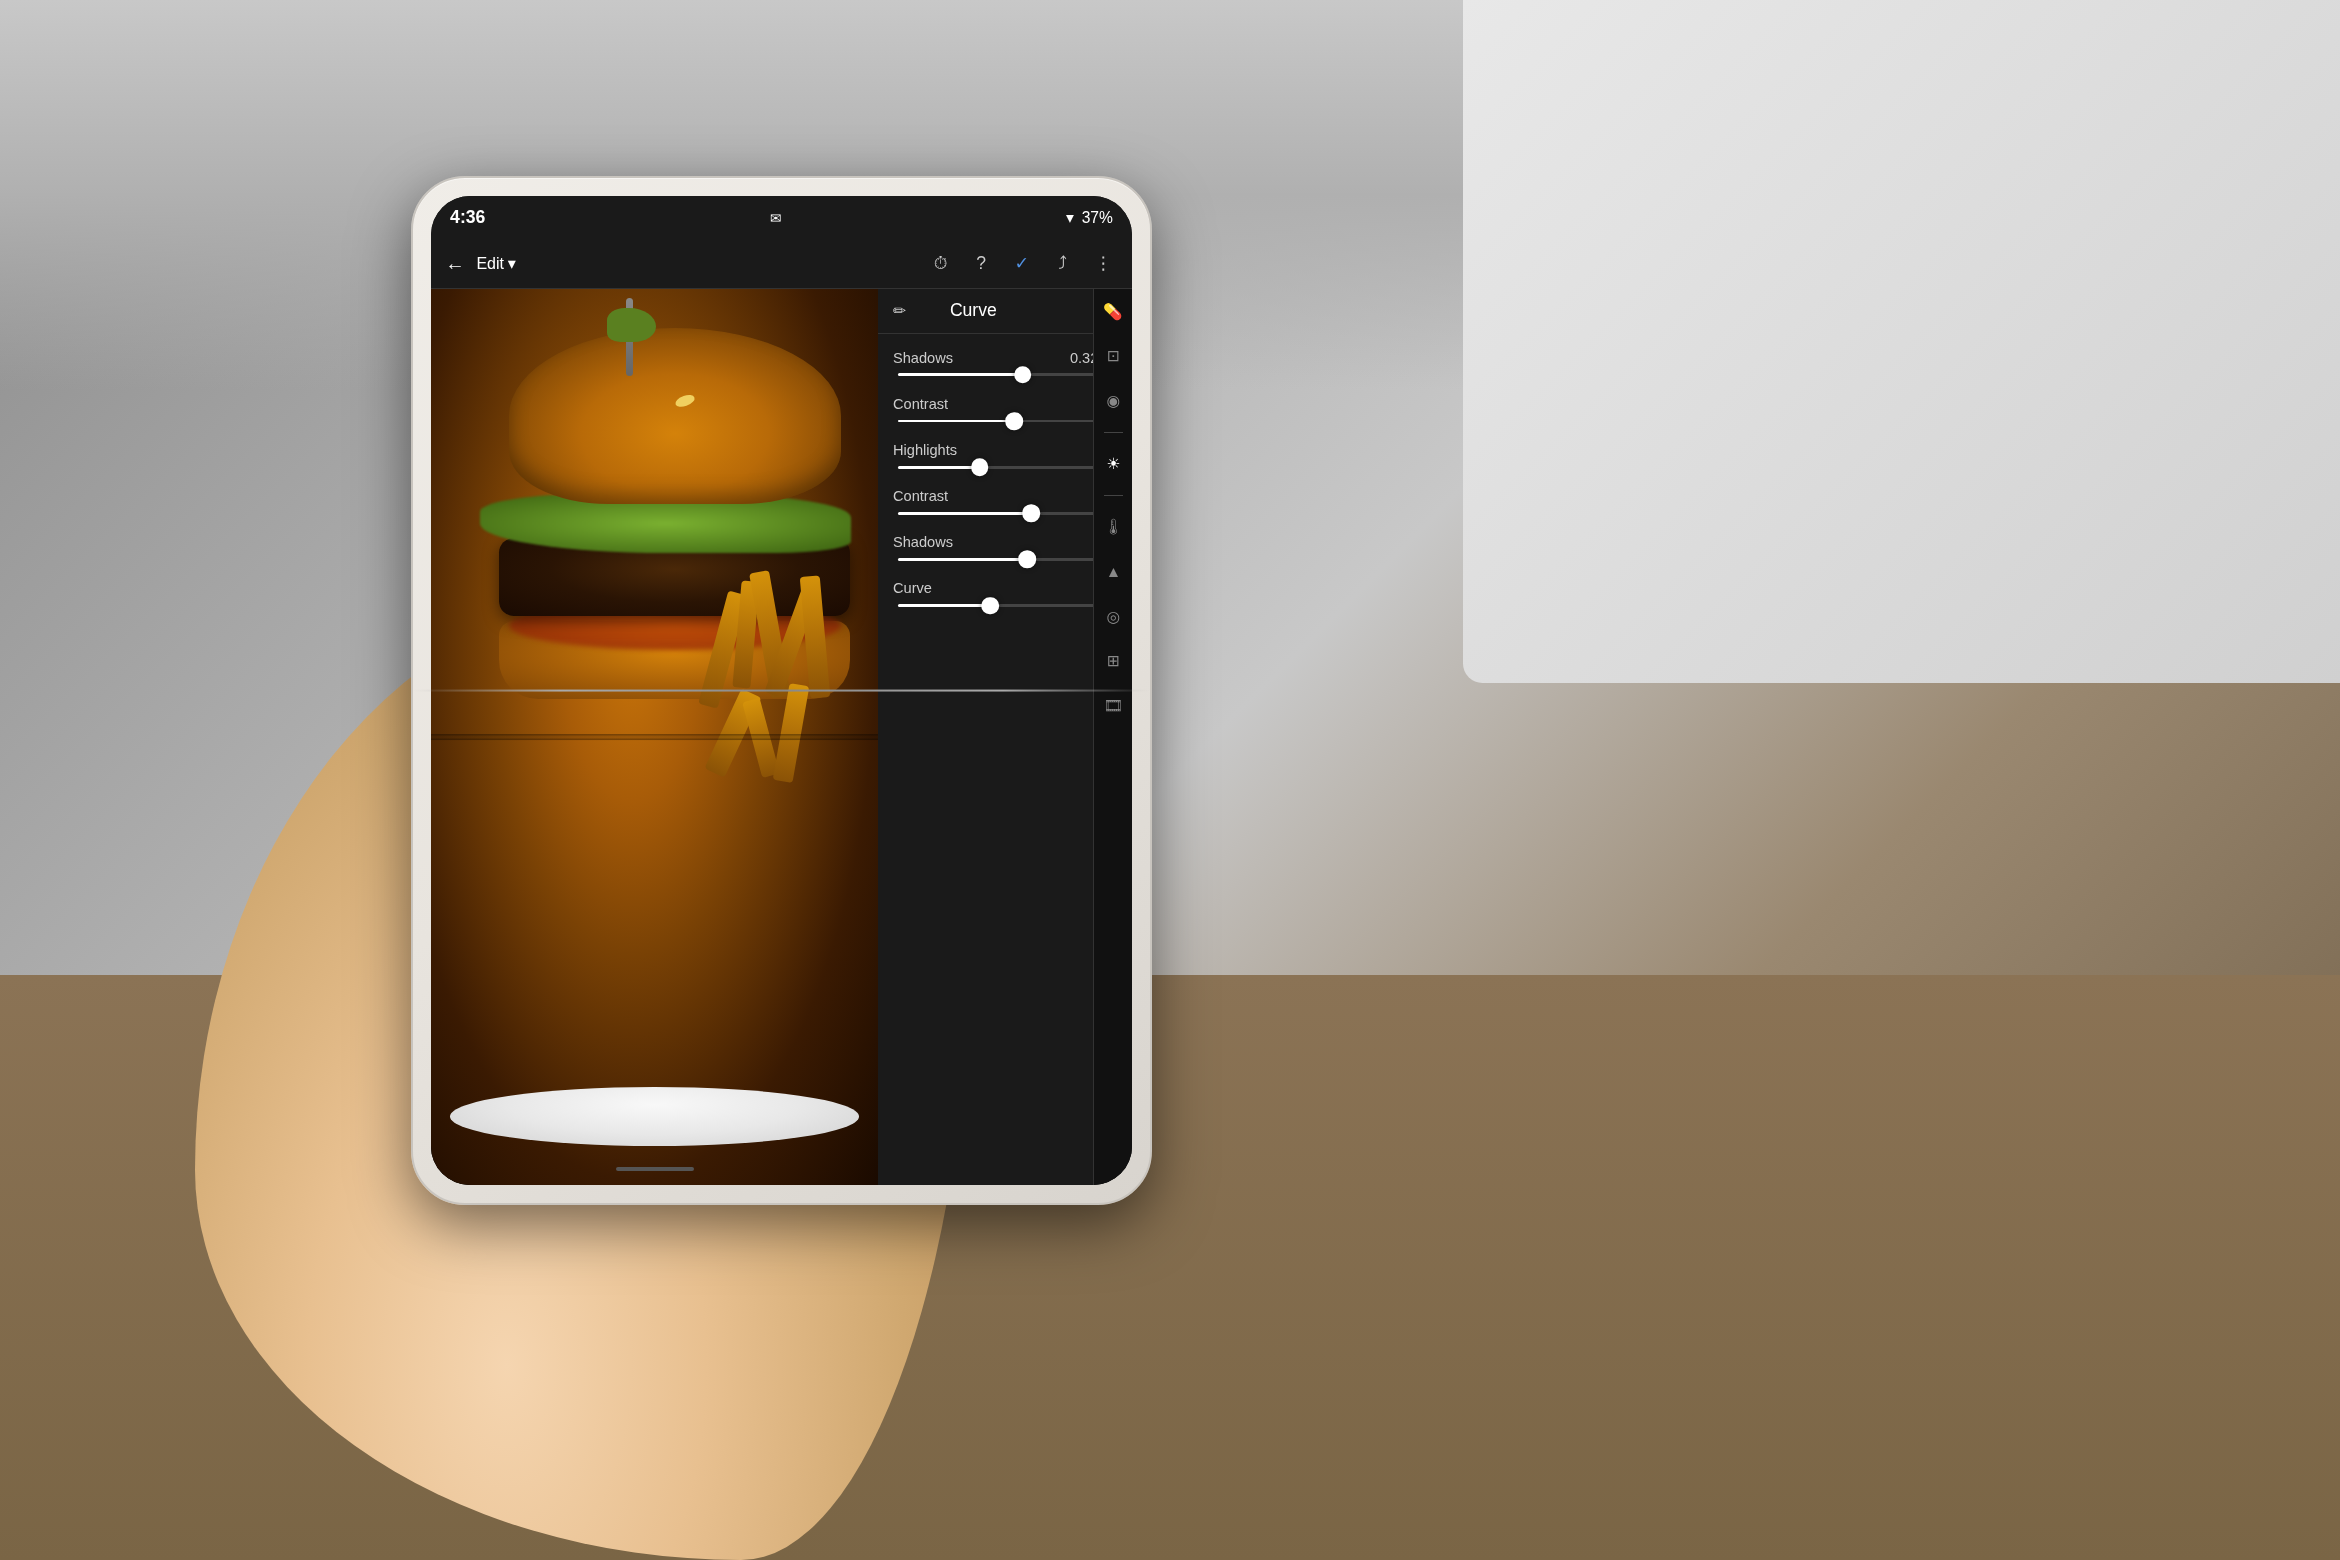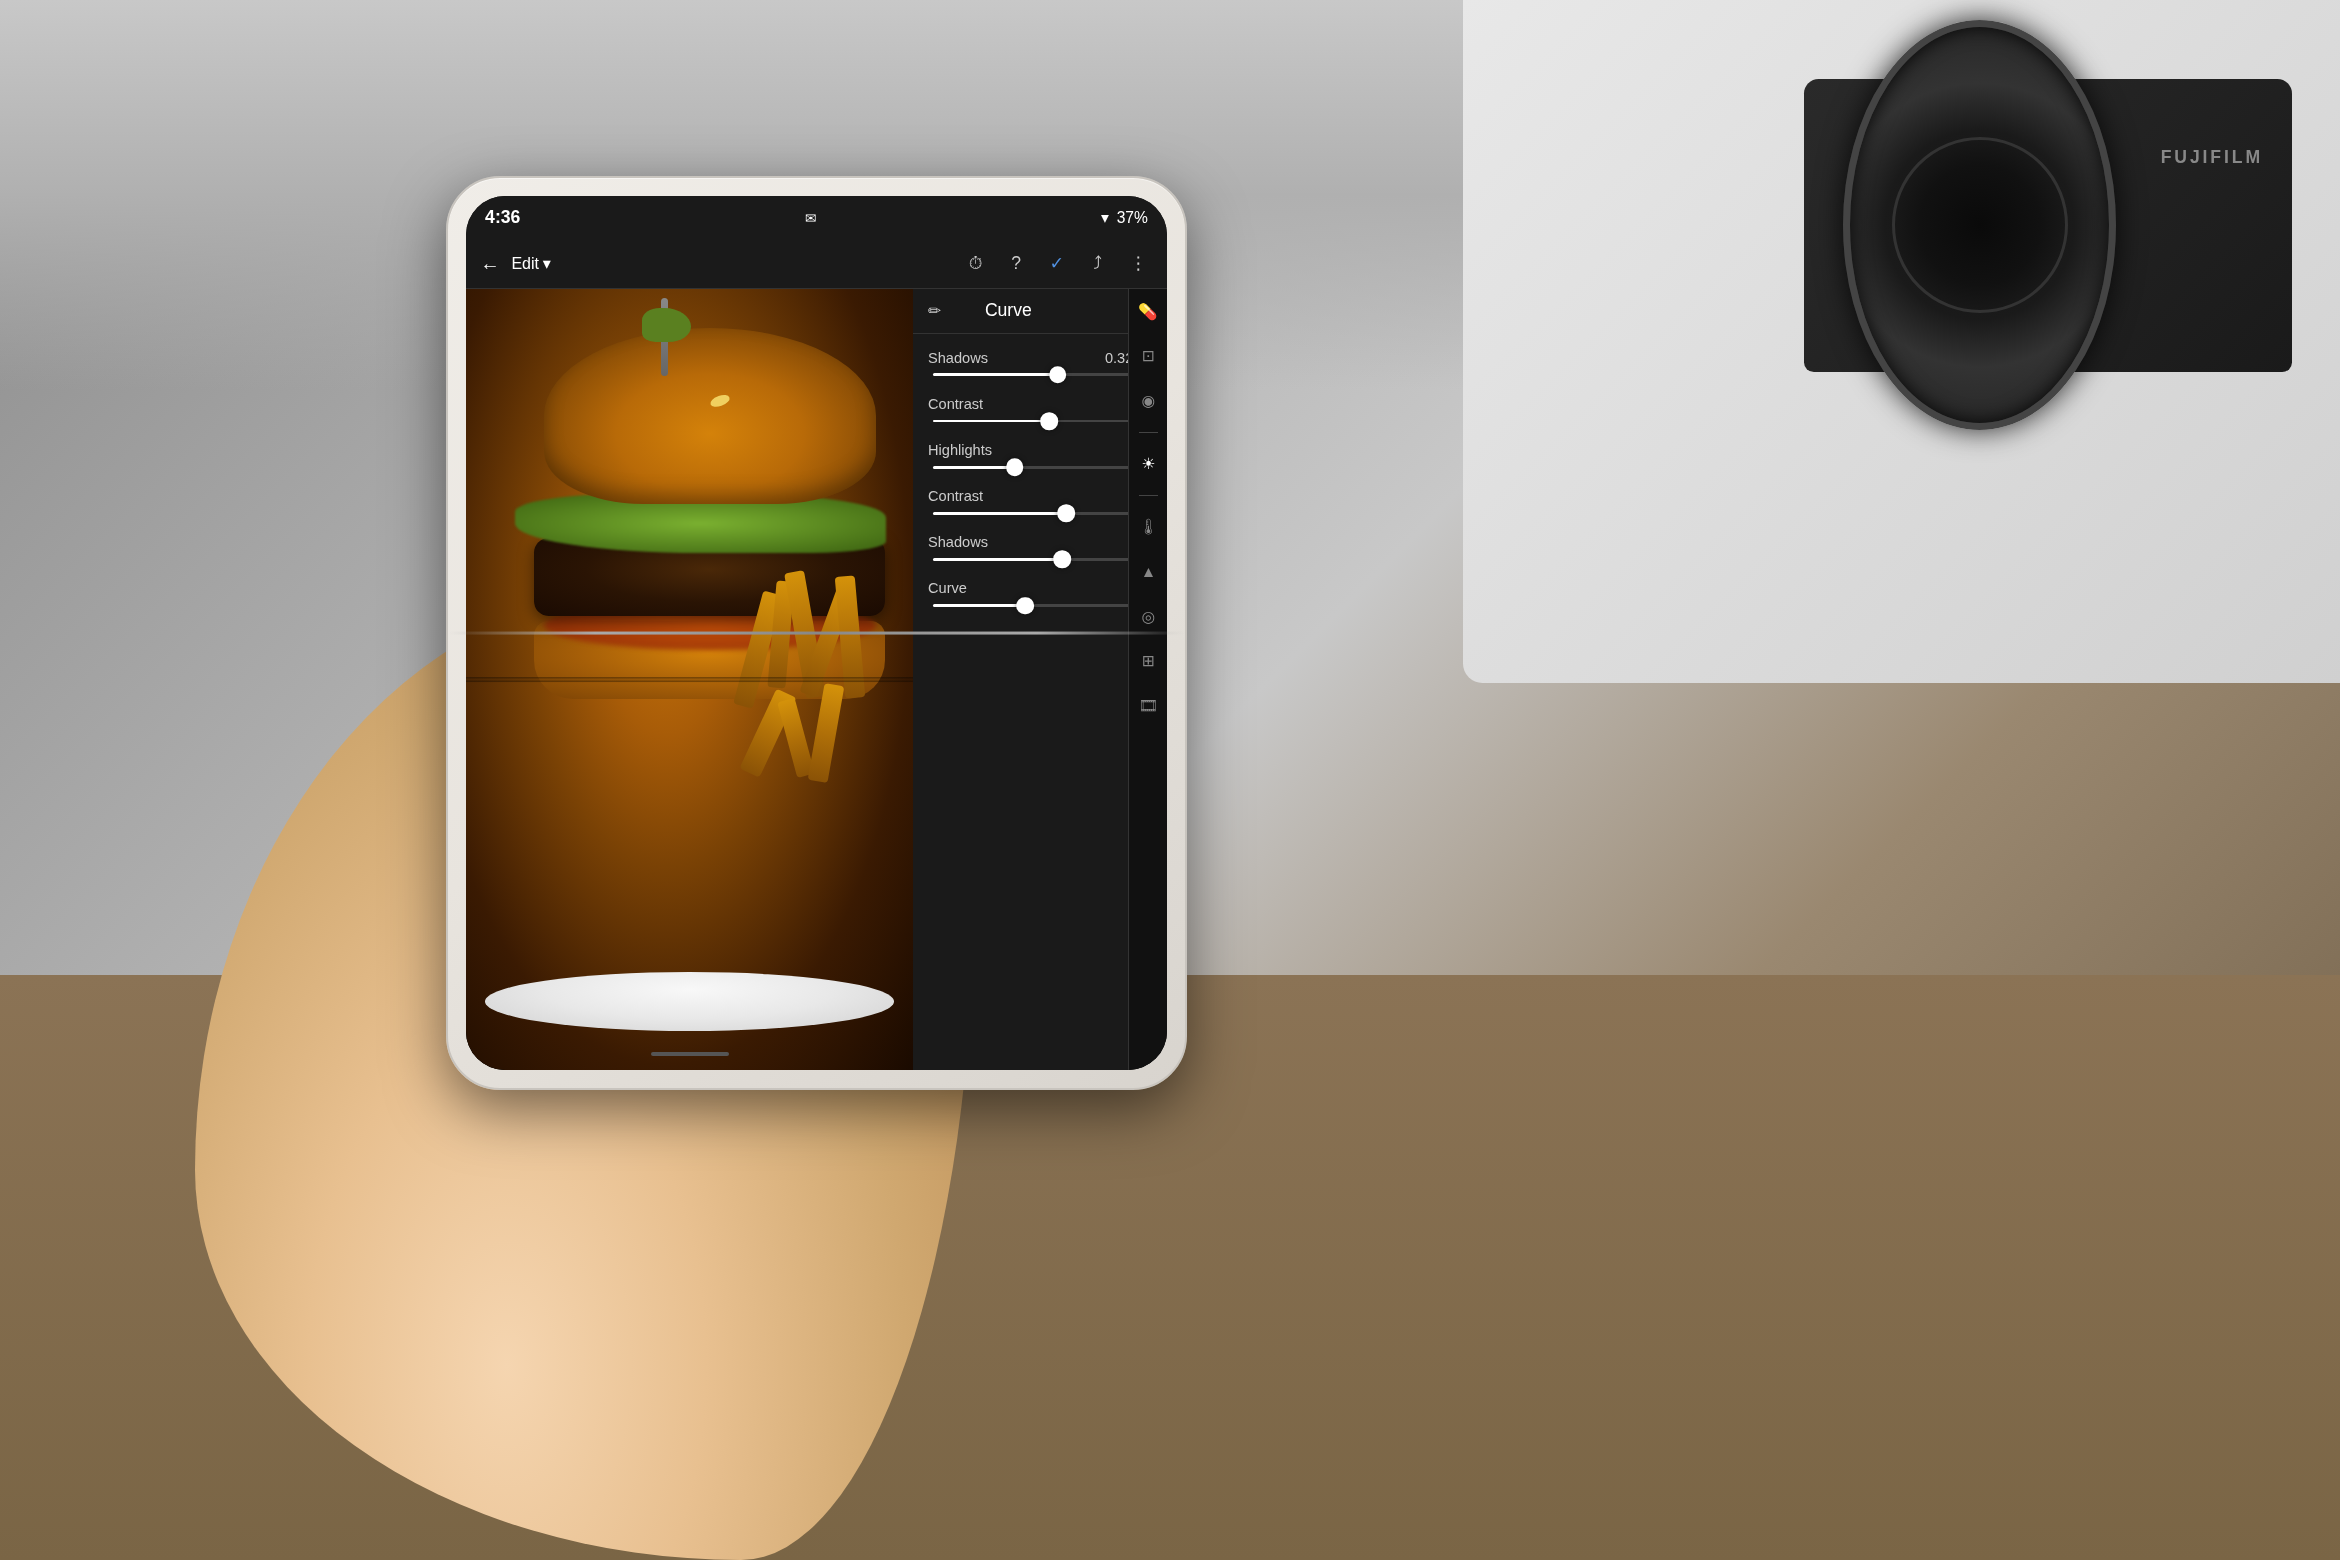--- a/index.html
+++ b/index.html
@@ -499,32 +499,24 @@
     }
   </style>
 </head>
 <body>
 
 <div class="bg-scene">
   <div class="bg-light-area"></div>
   <div class="shelf"></div>
   <div class="desk-surface"></div>
 
-  <div class="camera">
-    <div class="camera-body">
-      <span class="camera-top-text">FUJIFILM</span>
-    </div>
-    <div class="camera-lens">
-      <div class="camera-lens-inner"></div>
-    </div>
-  </div>
 
   <div class="hand-bg" style="position: absolute; left: 195px; bottom: 0px; width: 780px; height: 975px; z-index: 0;"></div>
 
-  <div class="phone-device" style="position: absolute; left: 446px; top: 176px; width: 741px; height: 914px; border-radius: 54px; z-index: 5;">
+  <div class="phone-device" style="position: absolute; left: 411px; top: 176px; width: 741px; height: 1029px; border-radius: 54px; z-index: 5;">
     <div class="fold-line"></div>
 
     <div class="phone-screen">
 
       <div class="status-bar">
         <span class="status-time">4:36</span>
         <span style="color:#fff;font-size:13.7px;">✉</span>
         <div class="status-icons">
           <span class="status-wifi">▾</span>
           <span class="status-battery">37%</span>

